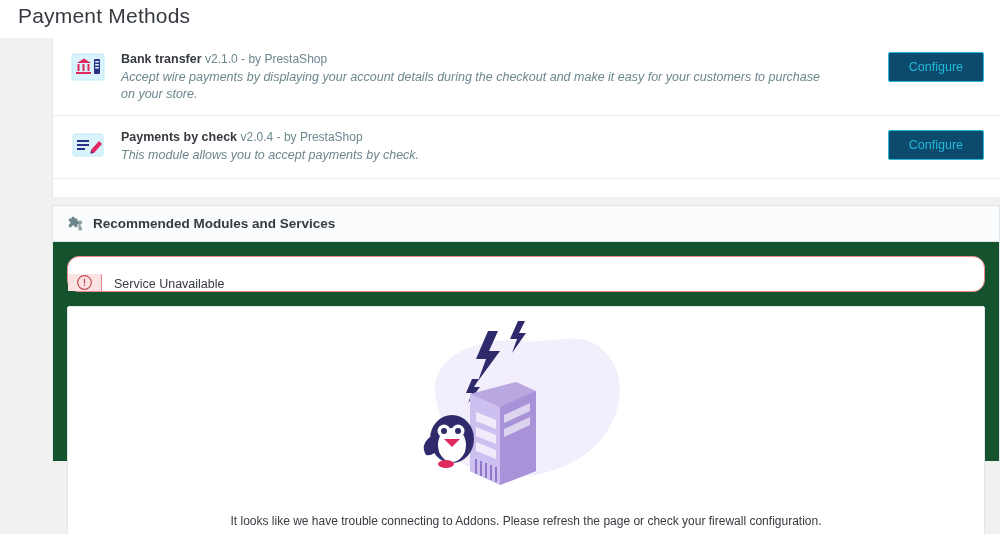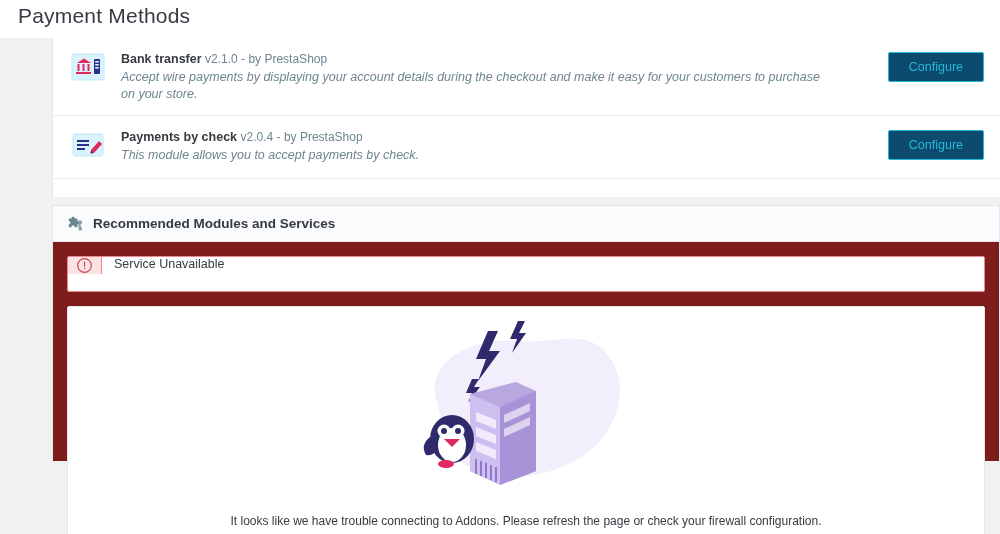--- a/index.html
+++ b/index.html
@@ -99,21 +99,21 @@
     height: 18px;
     background: #ffffff;
   }
 
   
   .recommend-panel {
     position: absolute;
     left: 52px; top: 205px;
     width: 948px;
     height: 256px;
-    background: #7f1d1d;
+    background: #14532d;
     border: 1px solid #e3e5ec;
     border-bottom: none;
   }
   .recommend-header {
     display: flex;
     align-items: center;
     height: 36px;
     padding: 0 14px;
     border-bottom: 1px solid #e3e5ec;
     background: #fafbfc;
@@ -121,23 +121,23 @@
   .puzzle-icon { margin-right: 9px; display:flex; align-items:center; }
   .recommend-title {
     font-size: 13.5px;
     color: #363a41;
     font-weight: bold;
   }
   .recommend-body { padding: 14px 14px 0 14px; }
 
   .alert-danger {
     display: flex;
-    align-items: flex-start;
+    align-items: flex-end;
     border: 1px solid #f0868e;
-    border-radius: 2px;
+    border-radius: 12px;
     background: #ffffff;
     min-height: 36px;
   }
   .alert-icon-box {
     width: 34px;
     flex: 0 0 34px;
     background: #fbe3e4;
     display: flex;
     align-items: center;
     justify-content: center;

